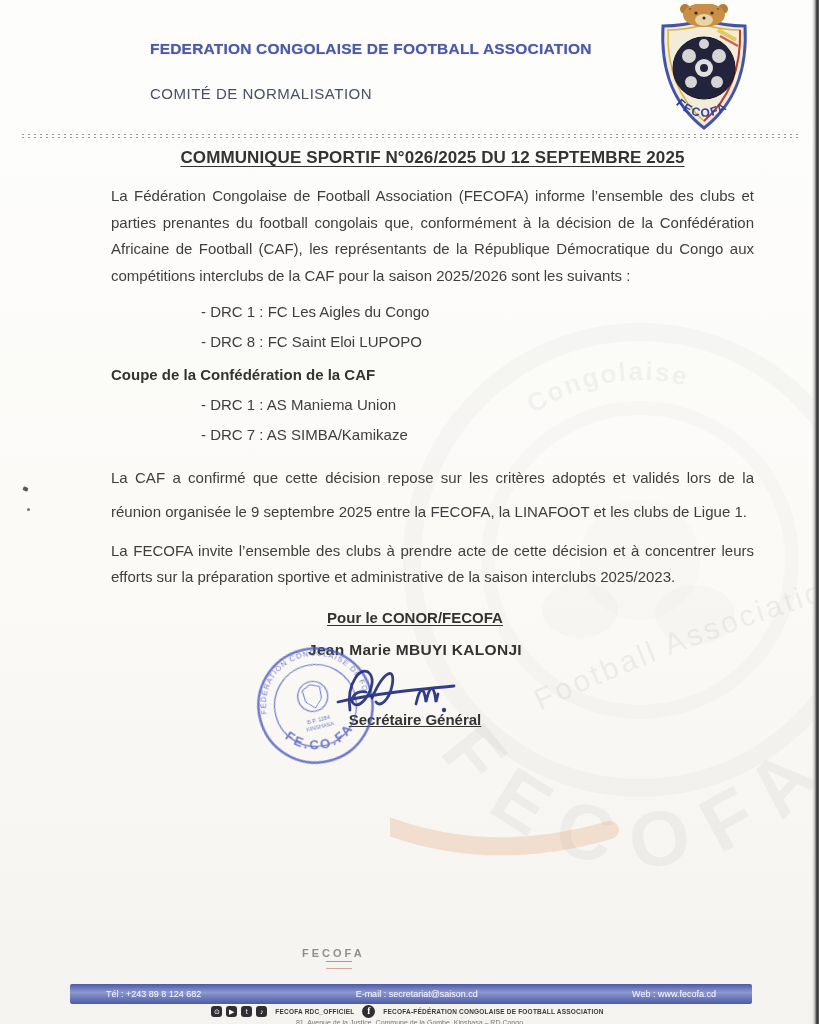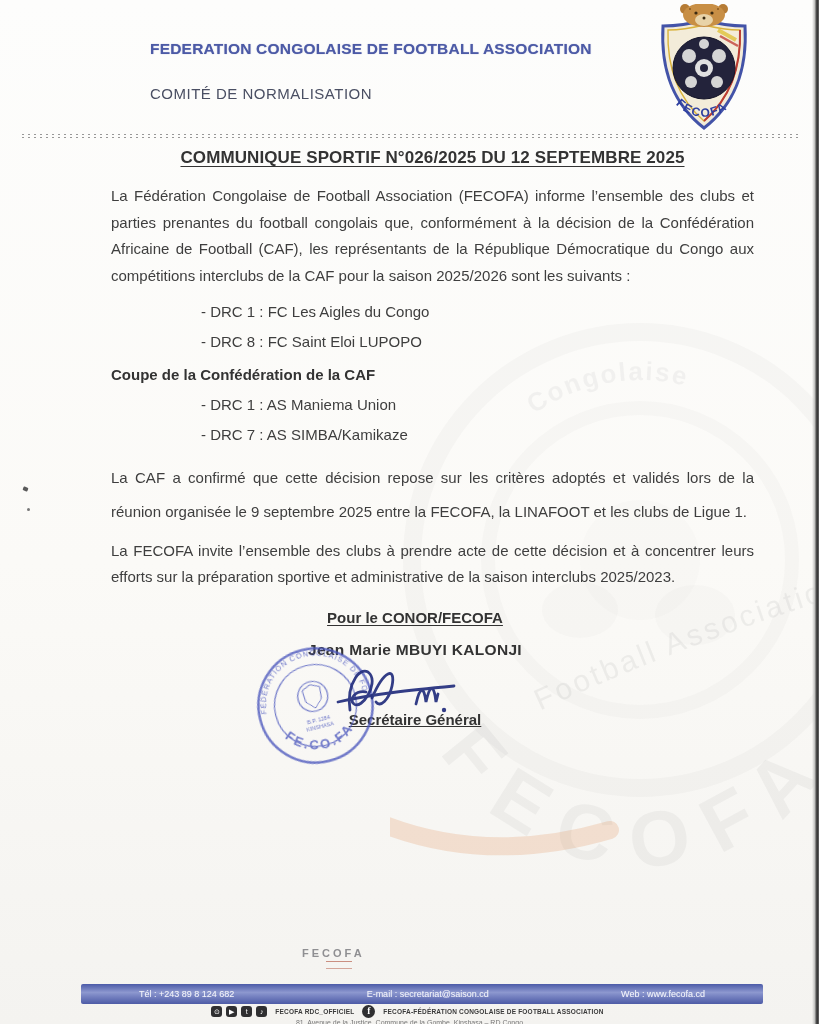--- a/index.html
+++ b/index.html
@@ -36,22 +36,22 @@
   .watermark{position:absolute;top:310px;left:390px;pointer-events:none;}
   
   .rawbank{position:absolute;left:302px;top:947px;text-align:center;}
   .rawbank-txt{font-size:11px;font-weight:600;letter-spacing:3px;color:#8f8f92;}
   .rawbank-tag{margin:2px auto 0;margin-left:24px;width:26px;height:6px;
     border-top:1px solid rgba(180,90,70,.65);border-bottom:1px solid rgba(180,90,70,.5);}
   .umbro{position:absolute;left:398px;top:934px;width:64px;text-align:center;}
   .umbro-txt{display:inline-block;margin-top:2px;font-size:11.5px;font-weight:bold;color:#5f5f5f;
     letter-spacing:.5px;border-bottom:1px solid #8a8a8a;}
   
-  .footbar{position:absolute;left:81px;top:984px;width:682px;height:20px;display:flex;align-items:center;
-    justify-content:space-between;padding:0 58px;box-sizing:border-box;border-radius:2px;
+  .footbar{position:absolute;left:70px;top:984px;width:682px;height:20px;display:flex;align-items:center;
+    justify-content:space-between;padding:0 36px;box-sizing:border-box;border-radius:2px;
     background:linear-gradient(180deg,#4c5ba8 0%,#8d98cf 42%,#7a86c4 58%,#4d5ba6 100%);}
   .footbar span{font-size:9px;color:#f2f3fa;font-weight:500;text-shadow:0 0 1px rgba(255,255,255,.35);white-space:nowrap;}
   .social{position:absolute;top:1005px;left:0;width:100%;display:flex;justify-content:center;align-items:center;gap:4px;}
   .sq-icon{width:11px;height:11px;border-radius:3px;background:#2f2f31;color:#fff;font-size:7px;
     line-height:11px;text-align:center;flex:0 0 auto;}
   .fb-icon{width:13px;height:13px;border-radius:50%;background:#2f2f31;color:#fff;font-size:9.5px;font-weight:bold;
     font-family:"Liberation Serif",serif;line-height:13px;text-align:center;flex:0 0 auto;}
   .soc-txt{font-size:6.5px;font-weight:bold;color:#3a3a3a;letter-spacing:.2px;margin:0 4px;white-space:nowrap;}
   .address{position:absolute;top:1019px;left:0;width:100%;text-align:center;font-size:7px;color:#777;}
   

